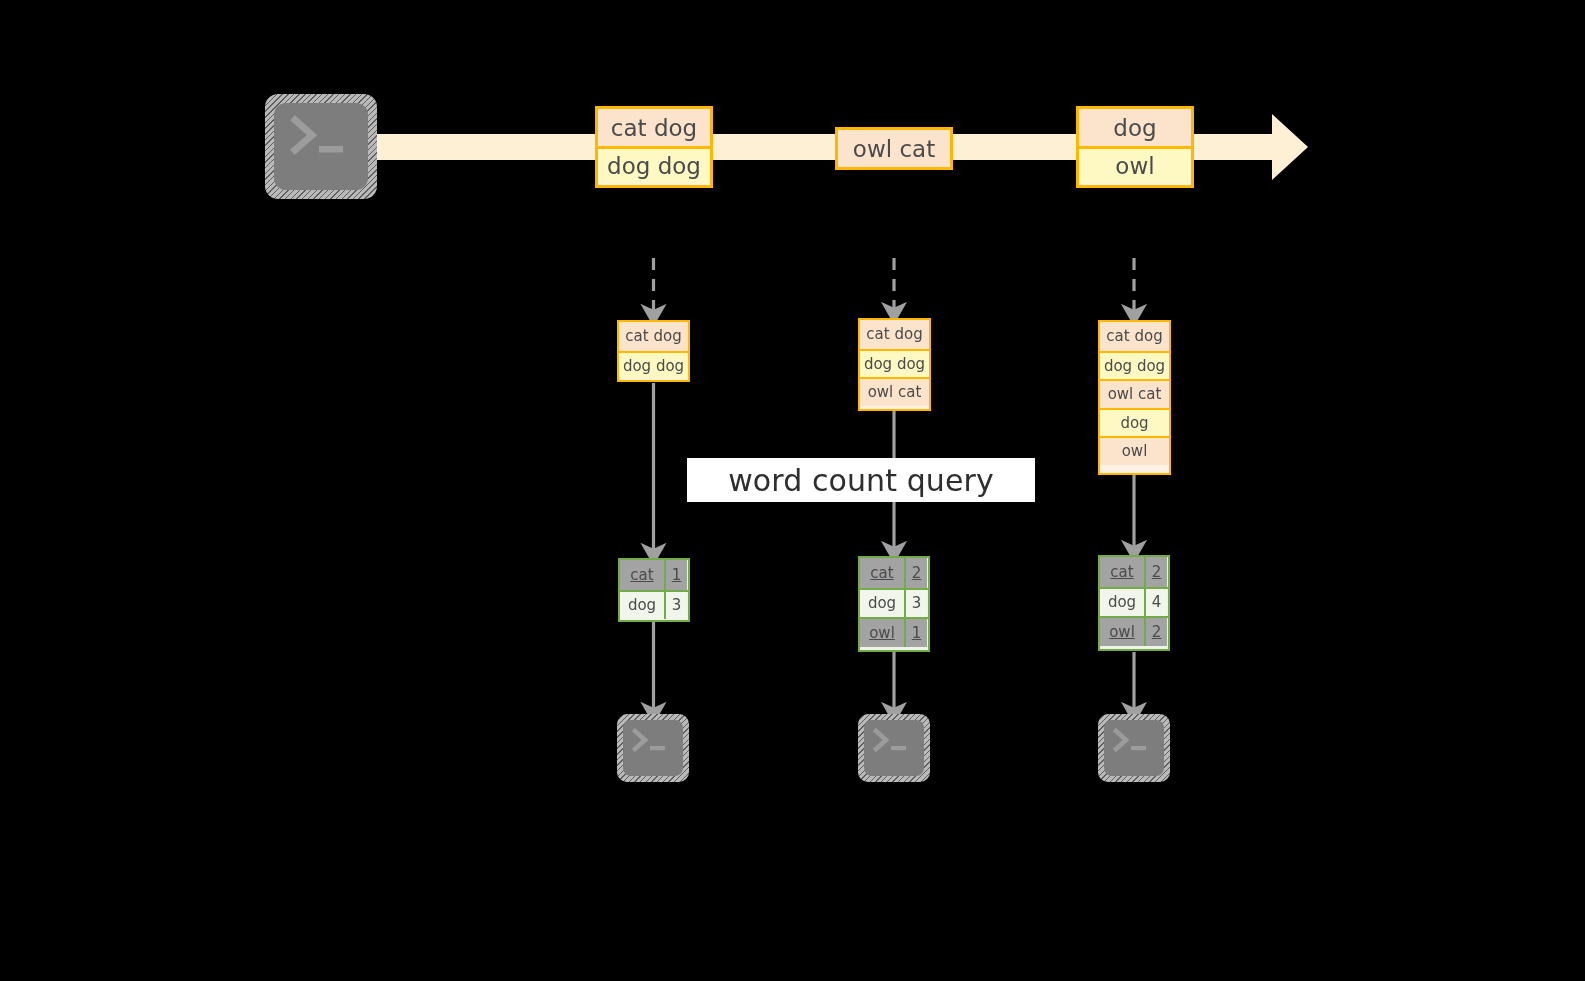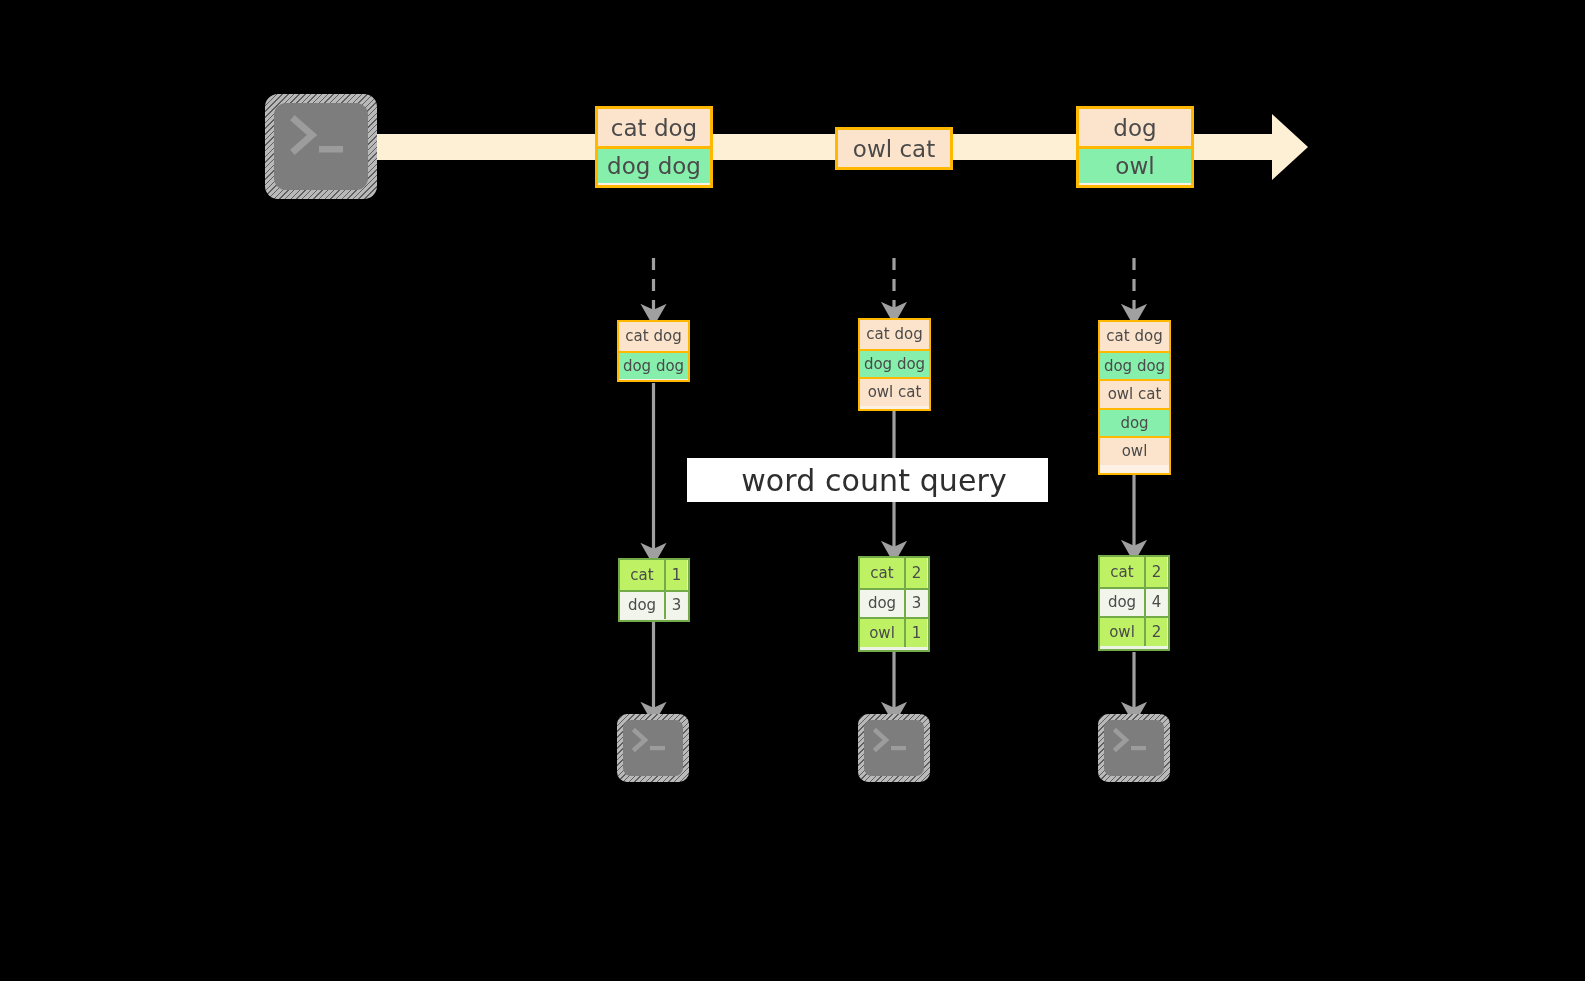--- a/index.html
+++ b/index.html
@@ -71,21 +71,21 @@
     display: flex;
     align-items: center;
     justify-content: center;
     white-space: nowrap;
     color: #4a4a4a;
   }
   .ebox .erow + .erow {
     border-top: 3px solid #ffb700;
   }
   .shade-a { background: #fce3cb; }
-  .shade-b { background: #86efac; text-align: right; }
+  .shade-b { background: #fef9c3; text-align: right; }
 
   .big-ebox .erow {
     height: 37px;
     font-size: 23px;
   }
   .snap-ebox .erow {
     height: 28.5px;
     font-size: 15px;
   }
   .snap-ebox { border-width: 2.5px; }
@@ -114,21 +114,21 @@
     justify-content: center;
     font-size: 15px;
     color: #4a4a4a;
     white-space: nowrap;
   }
   .gtable .gword { width: 44px; }
   .gtable .gcount {
     width: 23px;
     border-left: 2.5px solid #73ab48;
   }
-  .gshade-a { background: #bef264; }
+  .gshade-a { background: #a3a3a3; text-decoration: underline; }
   .gshade-b { background: #f1f5ec; }
 
   
   #query-band {
     position: absolute;
     background: #ffffff;
     display: flex;
     align-items: center;
     justify-content: center;
   }
@@ -202,21 +202,21 @@
   </div>
 
   <div class="ebox snap-ebox" style="left:1098px; top:320px; width:73px; height:155px;">
     <div class="erow shade-a">cat dog</div>
     <div class="erow shade-b">dog dog</div>
     <div class="erow shade-a">owl cat</div>
     <div class="erow shade-b">dog</div>
     <div class="erow shade-a">owl</div>
   </div>
 
-  <div id="query-band" style="left:687px; top:458px; width:348px; height:44px;padding-left:13px;">
+  <div id="query-band" style="left:687px; top:458px; width:348px; height:44px;">
     <span class="qtext">word count query</span>
   </div>
 
   <div class="gtable" style="left:618px; top:558px; width:72px; height:64px;">
     <div class="grow">
       <div class="gword gshade-a">cat</div>
       <div class="gcount gshade-a">1</div>
     </div>
     <div class="grow">
       <div class="gword gshade-b">dog</div>

